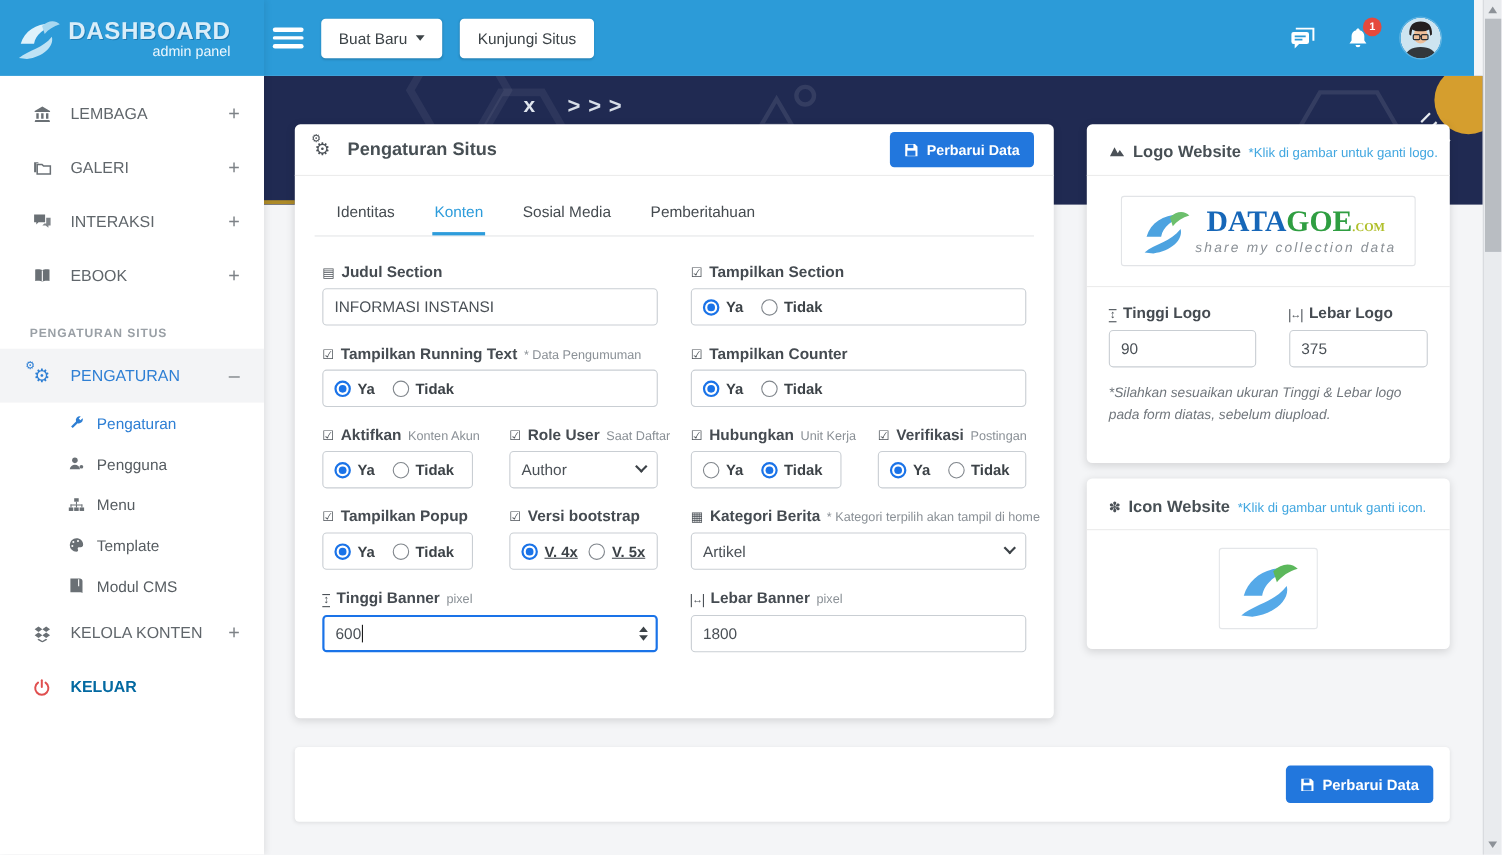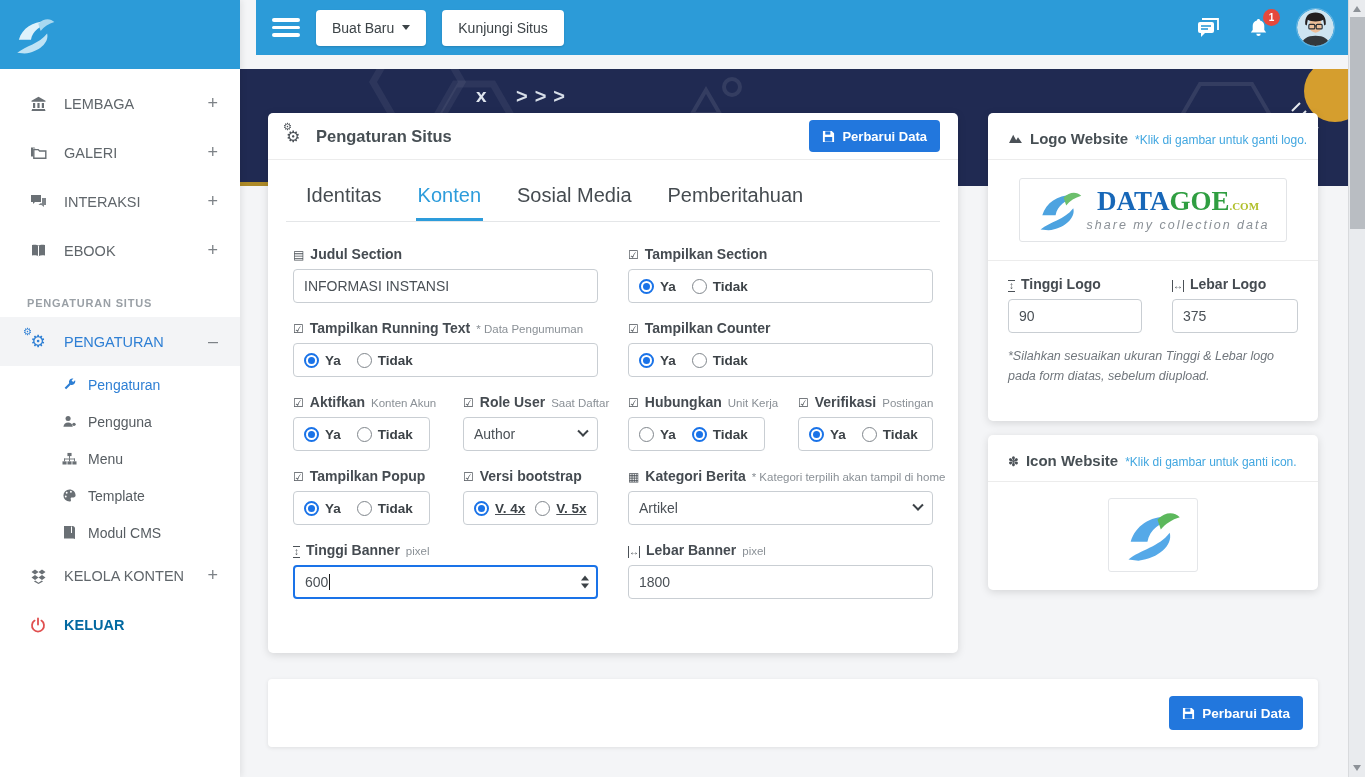--- a/index.html
+++ b/index.html
@@ -7,21 +7,21 @@
   body { font-family:"Liberation Sans", sans-serif; background:#f4f5f7; position:relative; }
 
   
   .scrollbar { position:absolute; right:0; top:0; width:17px; height:777px; background:#e9ebee; z-index:50; border-left:1px solid #d8dadd; }
   .sb-arrow { position:absolute; left:4px; width:0; height:0; border-left:4.5px solid transparent; border-right:4.5px solid transparent; }
   .sb-up { top:6px; border-bottom:6px solid #8d9298; }
   .sb-down { bottom:6px; border-top:6px solid #8d9298; }
   .sb-thumb { position:absolute; top:17px; left:1px; width:15px; height:212px; background:#b9bdc2; }
 
   
-  .topbar { position:absolute; left:256px; top:0; width:1108px; height:55px; background:#2c9bd8; display:flex; align-items:center; z-index:10; }
+  .topbar { position:absolute; left:232px; top:0; width:1108px; height:69px; background:#2c9bd8; display:flex; align-items:center; z-index:10; }
   .hamburger { margin-left:16px; width:28px; cursor:pointer; }
   .hamburger span { display:block; height:3.5px; background:#fff; border-radius:2px; margin:4px 0; }
   .tb-btn { background:#fff; color:#3c4347; font-size:14px; border:none; border-radius:4px; height:36px; padding:0 16px; margin-left:16px; display:inline-flex; align-items:center; gap:8px; cursor:pointer; box-shadow:0 1px 2px rgba(0,0,0,.15); }
   .caret-down { width:0; height:0; border-left:4.5px solid transparent; border-right:4.5px solid transparent; border-top:5px solid #3c4347; }
   .tb-right { margin-left:auto; display:flex; align-items:center; gap:28px; padding-right:30px; }
   .tb-icon { position:relative; cursor:pointer; display:flex; }
   .badge { position:absolute; top:-9px; right:-11px; min-width:17px; height:17px; background:#e5493d; border-radius:50%; color:#fff; font-size:10px; font-weight:bold; display:flex; align-items:center; justify-content:center; }
   .avatar { width:37px; height:37px; border-radius:50%; overflow:hidden; cursor:pointer; box-shadow:0 0 0 1px rgba(255,255,255,.25); }
 
   
@@ -52,21 +52,21 @@
   .card { position:absolute; background:#fff; border-radius:5px; box-shadow:0 2px 8px rgba(0,0,0,.13); }
   .main-card { left:268px; top:113px; width:690px; height:540px; z-index:5; }
   .mc-header { height:47px; display:flex; align-items:center; padding:0 18px; border-bottom:1px solid #ececec; }
   .mc-title { font-size:16.5px; font-weight:bold; color:#474f54; margin-left:8px; }
   .title-gears { position:relative; color:#4b5157; font-size:16px; width:22px; }
   .title-gears .g2 { position:absolute; left:-3px; top:-6px; font-size:10px; }
   .btn-blue { background:#2277dd; color:#fff; font-weight:bold; font-size:13px; border:none; border-radius:4px; padding:0 13px; height:32px; display:inline-flex; align-items:center; gap:7px; cursor:pointer; }
   .mc-header .btn-blue { margin-left:auto; }
 
   .tabs { display:flex; padding:10px 18px 0; border-bottom:1px solid #e4e6e8; margin:0 18px; }
-  .tab { padding:14px 2px 11px; margin-right:32px; font-size:20px; color:#454b50; cursor:pointer; border-bottom:3px solid transparent; }
+  .tab { padding:14px 2px 11px; margin-right:32px; font-size:14px; color:#454b50; cursor:pointer; border-bottom:3px solid transparent; }
   .tab.active { color:#2d9cdb; border-bottom-color:#2d9cdb; font-weight:normal; }
 
   .form { padding:24px 25px 0; }
   .frow { display:flex; margin-bottom:17px; }
   .c305 { width:305px; }
   .c137 { width:137px; }
   .c135 { width:135px; }
   .mr30 { margin-right:30px; }
   .mr33 { margin-right:33px; }
   .flabel-row { display:flex; align-items:baseline; gap:6px; margin-bottom:7px; white-space:nowrap; }
@@ -197,20 +197,24 @@
   </svg>
 </div>
 
 <div class="sidebar">
   <div class="brand">
     <svg width="42" height="40" viewBox="0 0 52 48">
       <path d="M6 30 C11 13, 28 5, 46 8 C32 13, 23 19, 21 30 Z" fill="#dff2fb"></path>
       <path d="M30 10 C37 3, 45 3, 50 8 C43 10, 37 14, 33 19 Z" fill="#a8d8f0"></path>
       <path d="M4 46 C15 37, 31 35, 41 22 C44 33, 31 45, 13 47 Z" fill="#bfe3f5"></path>
     </svg>
+    <div class="brand-text">
+      <div class="brand-title">DASHBOARD</div>
+      <div class="brand-sub">admin panel</div>
+    </div>
   </div>
   <div class="menu">
     <div class="mi">
       <span class="ic">
         <svg width="17" height="16" viewBox="0 0 16 16" fill="currentColor">
             <path d="M8 .8 1 4.8v1h14v-1L8 .8zM2.5 7h2.2v5H2.5zM6.9 7h2.2v5H6.9zM11.3 7h2.2v5h-2.2zM1.6 13h12.8l.6 2H1z"></path>
           </svg>
       </span>
       <span>LEMBAGA</span>
       <span class="plus">+</span>

